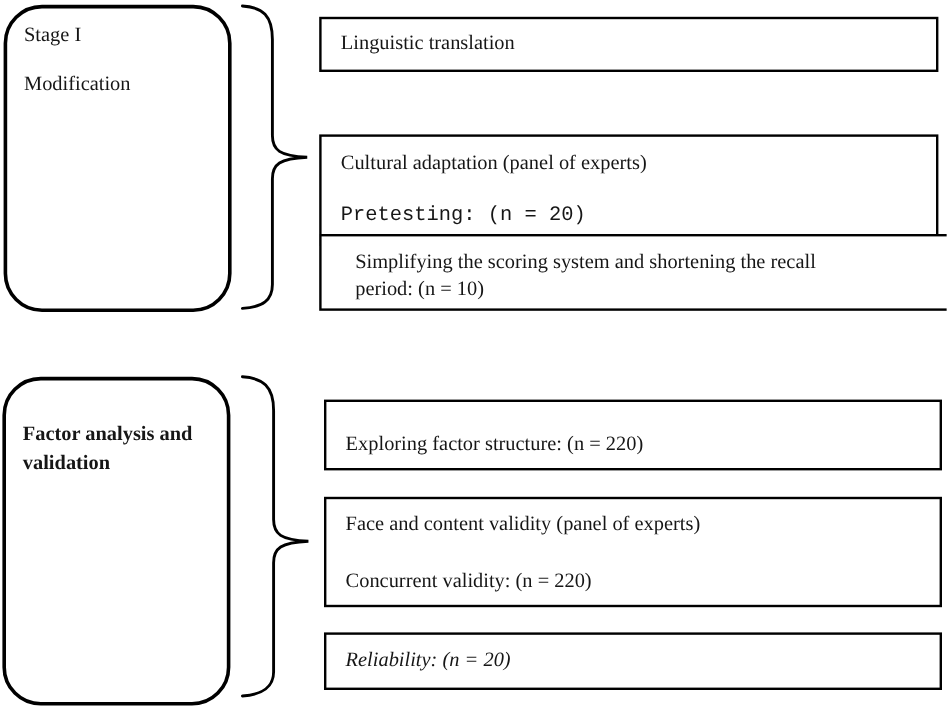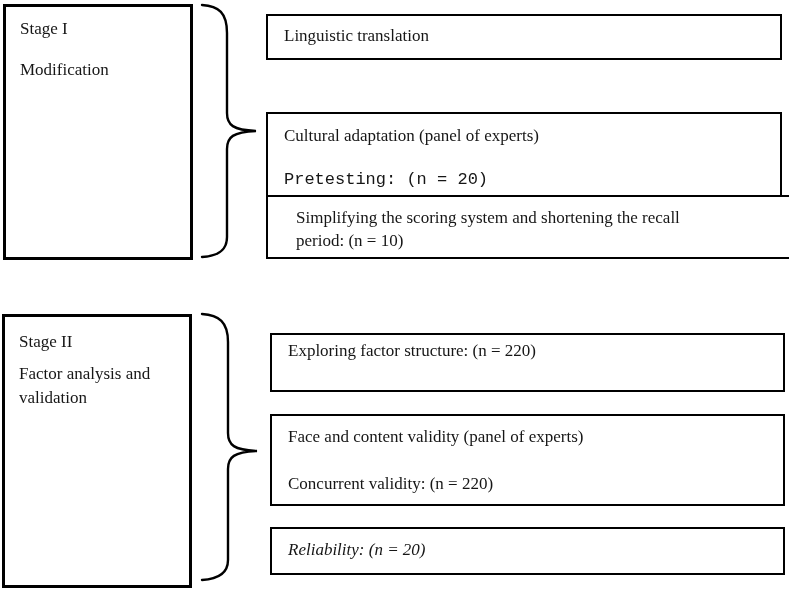--- a/index.html
+++ b/index.html
@@ -30,42 +30,43 @@
     background: #ffffff;
     border: 2.5px solid #000000;
     font-size: 17px;
     line-height: 23px;
   }
   .box p {
     margin: 0;
   }
   .stage-label {
     border-width: 3px;
+    border-radius: 32px;
   }
   .stage-title {
     line-height: 24px;
   }
   .stage-subtitle {
     margin-top: 18px;
     line-height: 24px;
   }
   
   #s1-label { left: 3px; top: 4px; width: 190px; height: 256px; padding: 10px 14px; }
   #s1-label .stage-subtitle { margin-top: 17px; }
   
   #s1-b0 { left: 266px; top: 14px;  width: 516px; height: 46px; padding: 8px 16px; }
   #s1-b1 { left: 266px; top: 80px;  width: 516px; height: 93px; padding: 10px 16px; margin-top: 32px; }
   #s1-b1 p + p { margin-top: 21px; font-family: Liberation Mono, monospace; }
   #s1-b2 { left: 266px; top: 195px; width: 532px; height: 64px; padding: 9px 28px; }
   #s1-b2 p + p { margin-top: 0; }
   
   #s2-label { left: 2px; top: 314px; width: 190px; height: 274px; padding: 13px 14px; }
-  #s2-label .stage-subtitle { margin-top: 8px; }
+  #s2-label .stage-subtitle { margin-top: 20px; font-weight: bold; }
   
-  #s2-b0 { left: 270px; top: 333px; width: 515px; height: 59px; padding: 4px 16px; }
+  #s2-b0 { left: 270px; top: 333px; width: 515px; height: 59px; padding: 23px 16px; }
   #s2-b1 { left: 270px; top: 414px; width: 515px; height: 92px; padding: 9px 16px; }
   #s2-b1 p + p { margin-top: 24px; }
   #s2-b2 { left: 270px; top: 527px; width: 515px; height: 48px; padding: 9px 16px; font-style: italic; }
   .brace {
     fill: none;
     stroke: #000000;
     stroke-width: 2.4;
     stroke-linecap: round;
   }
 </style>
@@ -92,21 +93,20 @@
     <p>Cultural adaptation (panel of experts)</p>
     <p>Pretesting: (n = 20)</p>
   </div>
 
   <div class="box" id="s1-b2">
     <p>Simplifying the scoring system and shortening the recall</p>
     <p>period: (n = 10)</p>
   </div>
 
   <div class="box stage-label" id="s2-label">
-    <div class="stage-title">Stage II</div>
     <div class="stage-subtitle">Factor analysis and validation</div>
   </div>
 
   <div class="box" id="s2-b0">
     <p>Exploring factor structure: (n = 220)</p>
   </div>
 
   <div class="box" id="s2-b1">
     <p>Face and content validity (panel of experts)</p>
     <p>Concurrent validity: (n = 220)</p>

